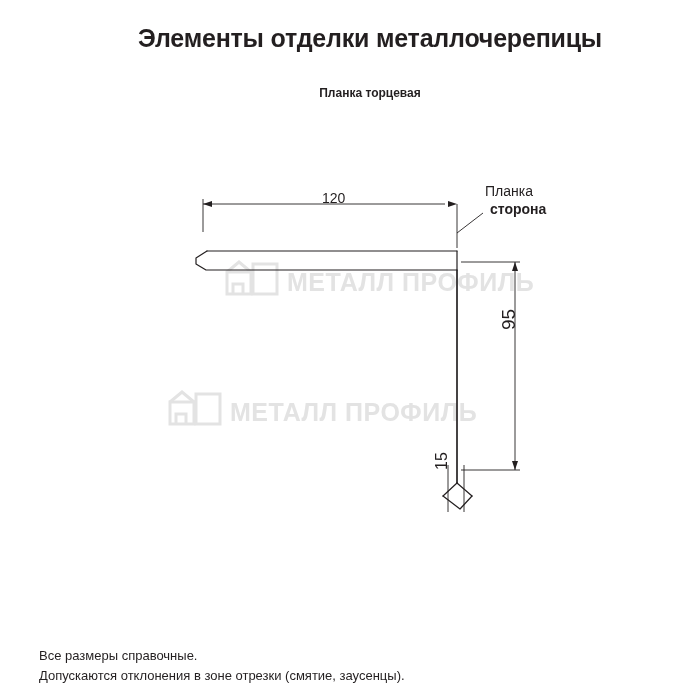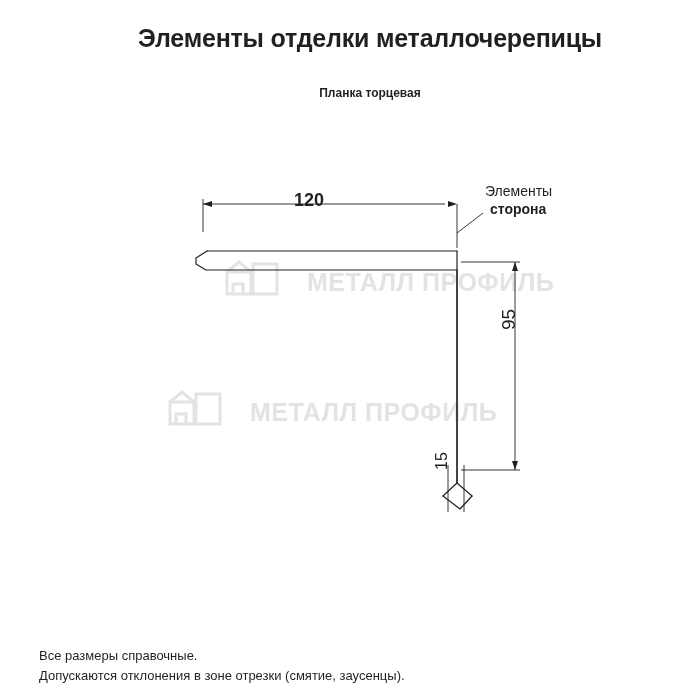--- a/index.html
+++ b/index.html
@@ -62,21 +62,20 @@
   }
 
   
   .wm {
     position: absolute;
     display: flex;
     align-items: center;
     opacity: 1;
     pointer-events: none;
     user-select: none;
-    gap: 20px;
   }
   .wm .wm-mark {
     width: 54px;
     height: 48px;
     margin-right: 8px;
     position: relative;
   }
   .wm .wm-text {
     font-size: 25px;
     font-weight: bold;
@@ -87,21 +86,21 @@
   #wm1 { top: 258px; left: 205px; }
   #wm2 { top: 388px; left: 148px; }
 
   
   .lbl {
     position: absolute;
     font-size: 15px;
     color: #231f20;
     white-space: nowrap;
   }
-  .lbl-120 { top: 190px; left: 274px; font-size: 18px; font-weight: bold; }
+  .lbl-120 { top: 190px; left: 302px; font-size: 14px; }
   .lbl-95  { top: 330px; left: 478px; font-size: 19px;
              transform: rotate(-90deg); transform-origin: left top; }
   .lbl-15  { top: 470px; left: 413px; font-size: 16px;
              transform: rotate(-90deg); transform-origin: left top; }
   .lbl-face1 { top: 183px; left: 465px; font-size: 14px; }
   .lbl-face2 { top: 201px; left: 470px; font-size: 14px; font-weight: bold; }
 
   
   .footer {
     position: absolute;
@@ -186,19 +185,19 @@
     </g>
 
     <g stroke="#231f20" fill="none" stroke-width="0.9">
       <path d="M463 213 L437 233"></path>
     </g>
   </svg>
 
   <div class="lbl lbl-120">120</div>
   <div class="lbl lbl-95">95</div>
   <div class="lbl lbl-15">15</div>
-  <div class="lbl lbl-face1">Элементы</div>
+  <div class="lbl lbl-face1">Планка</div>
   <div class="lbl lbl-face2">сторона</div>
 
   <div class="footer footer-1">Все размеры справочные.</div>
   <div class="footer footer-2">Допускаются отклонения в зоне отрезки (смятие, заусенцы).</div>
 
 </div>
 
 </body></html>

